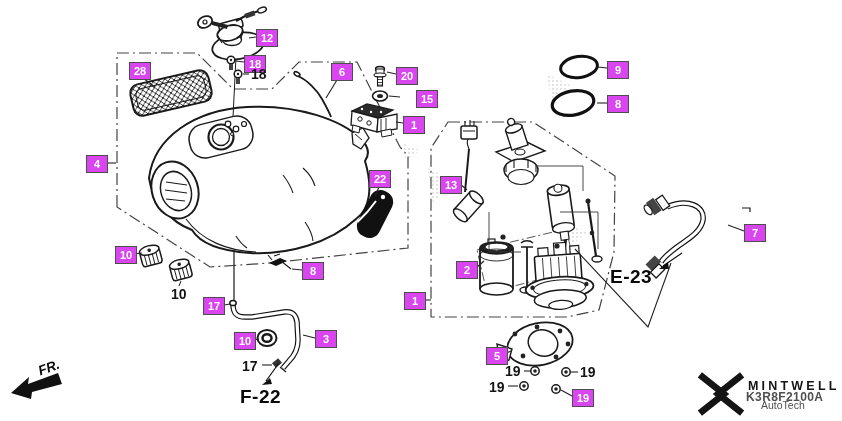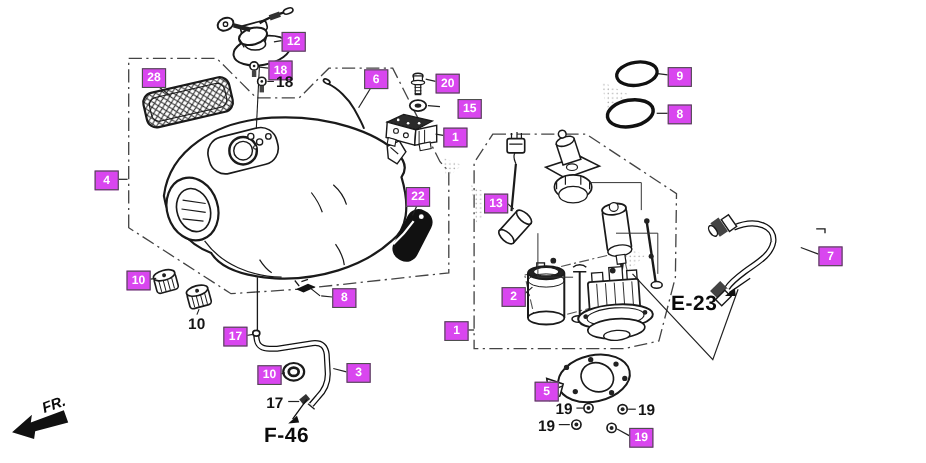--- a/index.html
+++ b/index.html
@@ -365,17 +365,26 @@
 <div class="pl" style="left:744px;top:224px">7</div>
 
 <div class="pt" style="left:251px;top:66px">18</div>
 <div class="pt" style="left:171px;top:286px">10</div>
 <div class="pt" style="left:242px;top:358px">17</div>
 <div class="pt" style="left:505px;top:363px">19</div>
 <div class="pt" style="left:580px;top:364px">19</div>
 <div class="pt" style="left:489px;top:379px">19</div>
 
 <div class="ref" style="left:610px;top:266px">E-23</div>
-<div class="ref" style="left:240px;top:386px">F-46</div>
+<div class="ref" style="left:240px;top:386px">F-22</div>
 <div id="fr-label">FR.</div>
 
-
+<div id="wm">
+  <svg width="48" height="44" viewBox="0 0 50 44">
+    <path d="M3,2 L28,22 L3,42" stroke="#141414" stroke-width="7" fill="none"></path>
+    <path d="M47,2 L22,22 L47,42" stroke="#141414" stroke-width="7" fill="none"></path>
+  </svg>
+  <div class="brand">MINTWELL</div>
+  <div class="code">K3R8F2100A</div>
+  <div class="sub">AutoTech</div>
 </div>
 
+</div>
+
 </body></html>

